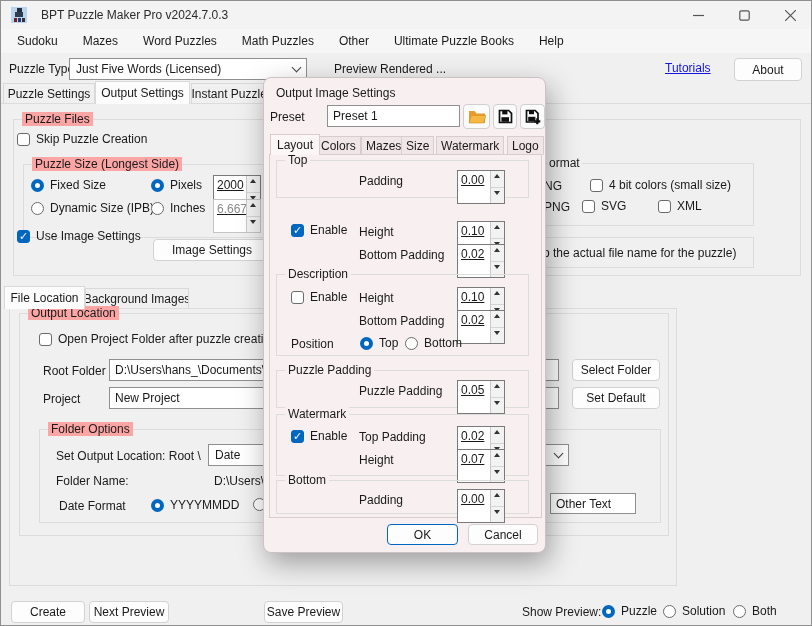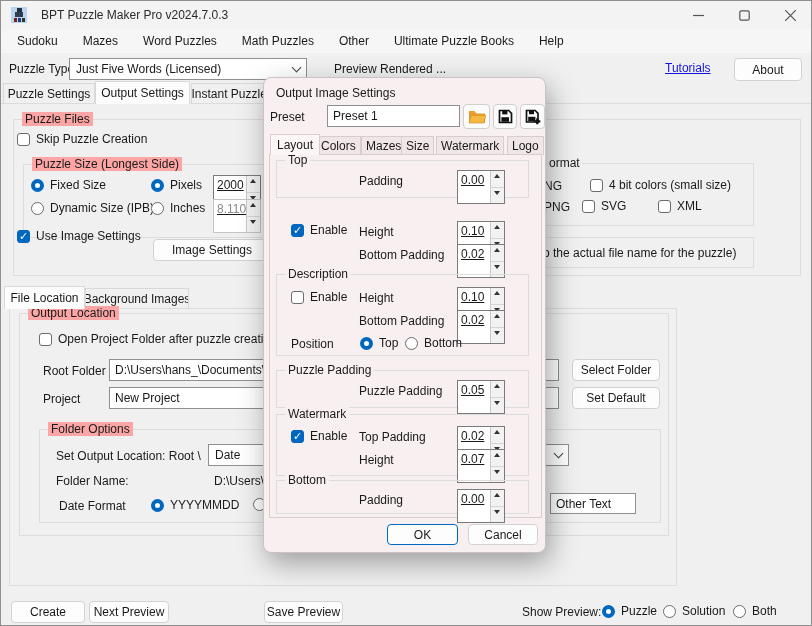--- a/index.html
+++ b/index.html
@@ -155,21 +155,21 @@
     <span class="sb">
         <i class="u"></i>
         <i class="d"></i>
       </span>
   </div>
   <div class="row" style="left:150px;top:200px">
     <span class="rd"></span>
     <span class="lbl">Inches</span>
   </div>
   <div class="spin dis" style="left:212px;top:198px">
-    <span class="sv">8.110</span>
+    <span class="sv">6.667</span>
     <span class="sb">
         <i class="u"></i>
         <i class="d"></i>
       </span>
   </div>
 
   <div class="row" style="left:16px;top:228px">
     <span class="cb on"></span>
     <span class="lbl">Use Image Settings</span>
   </div>

